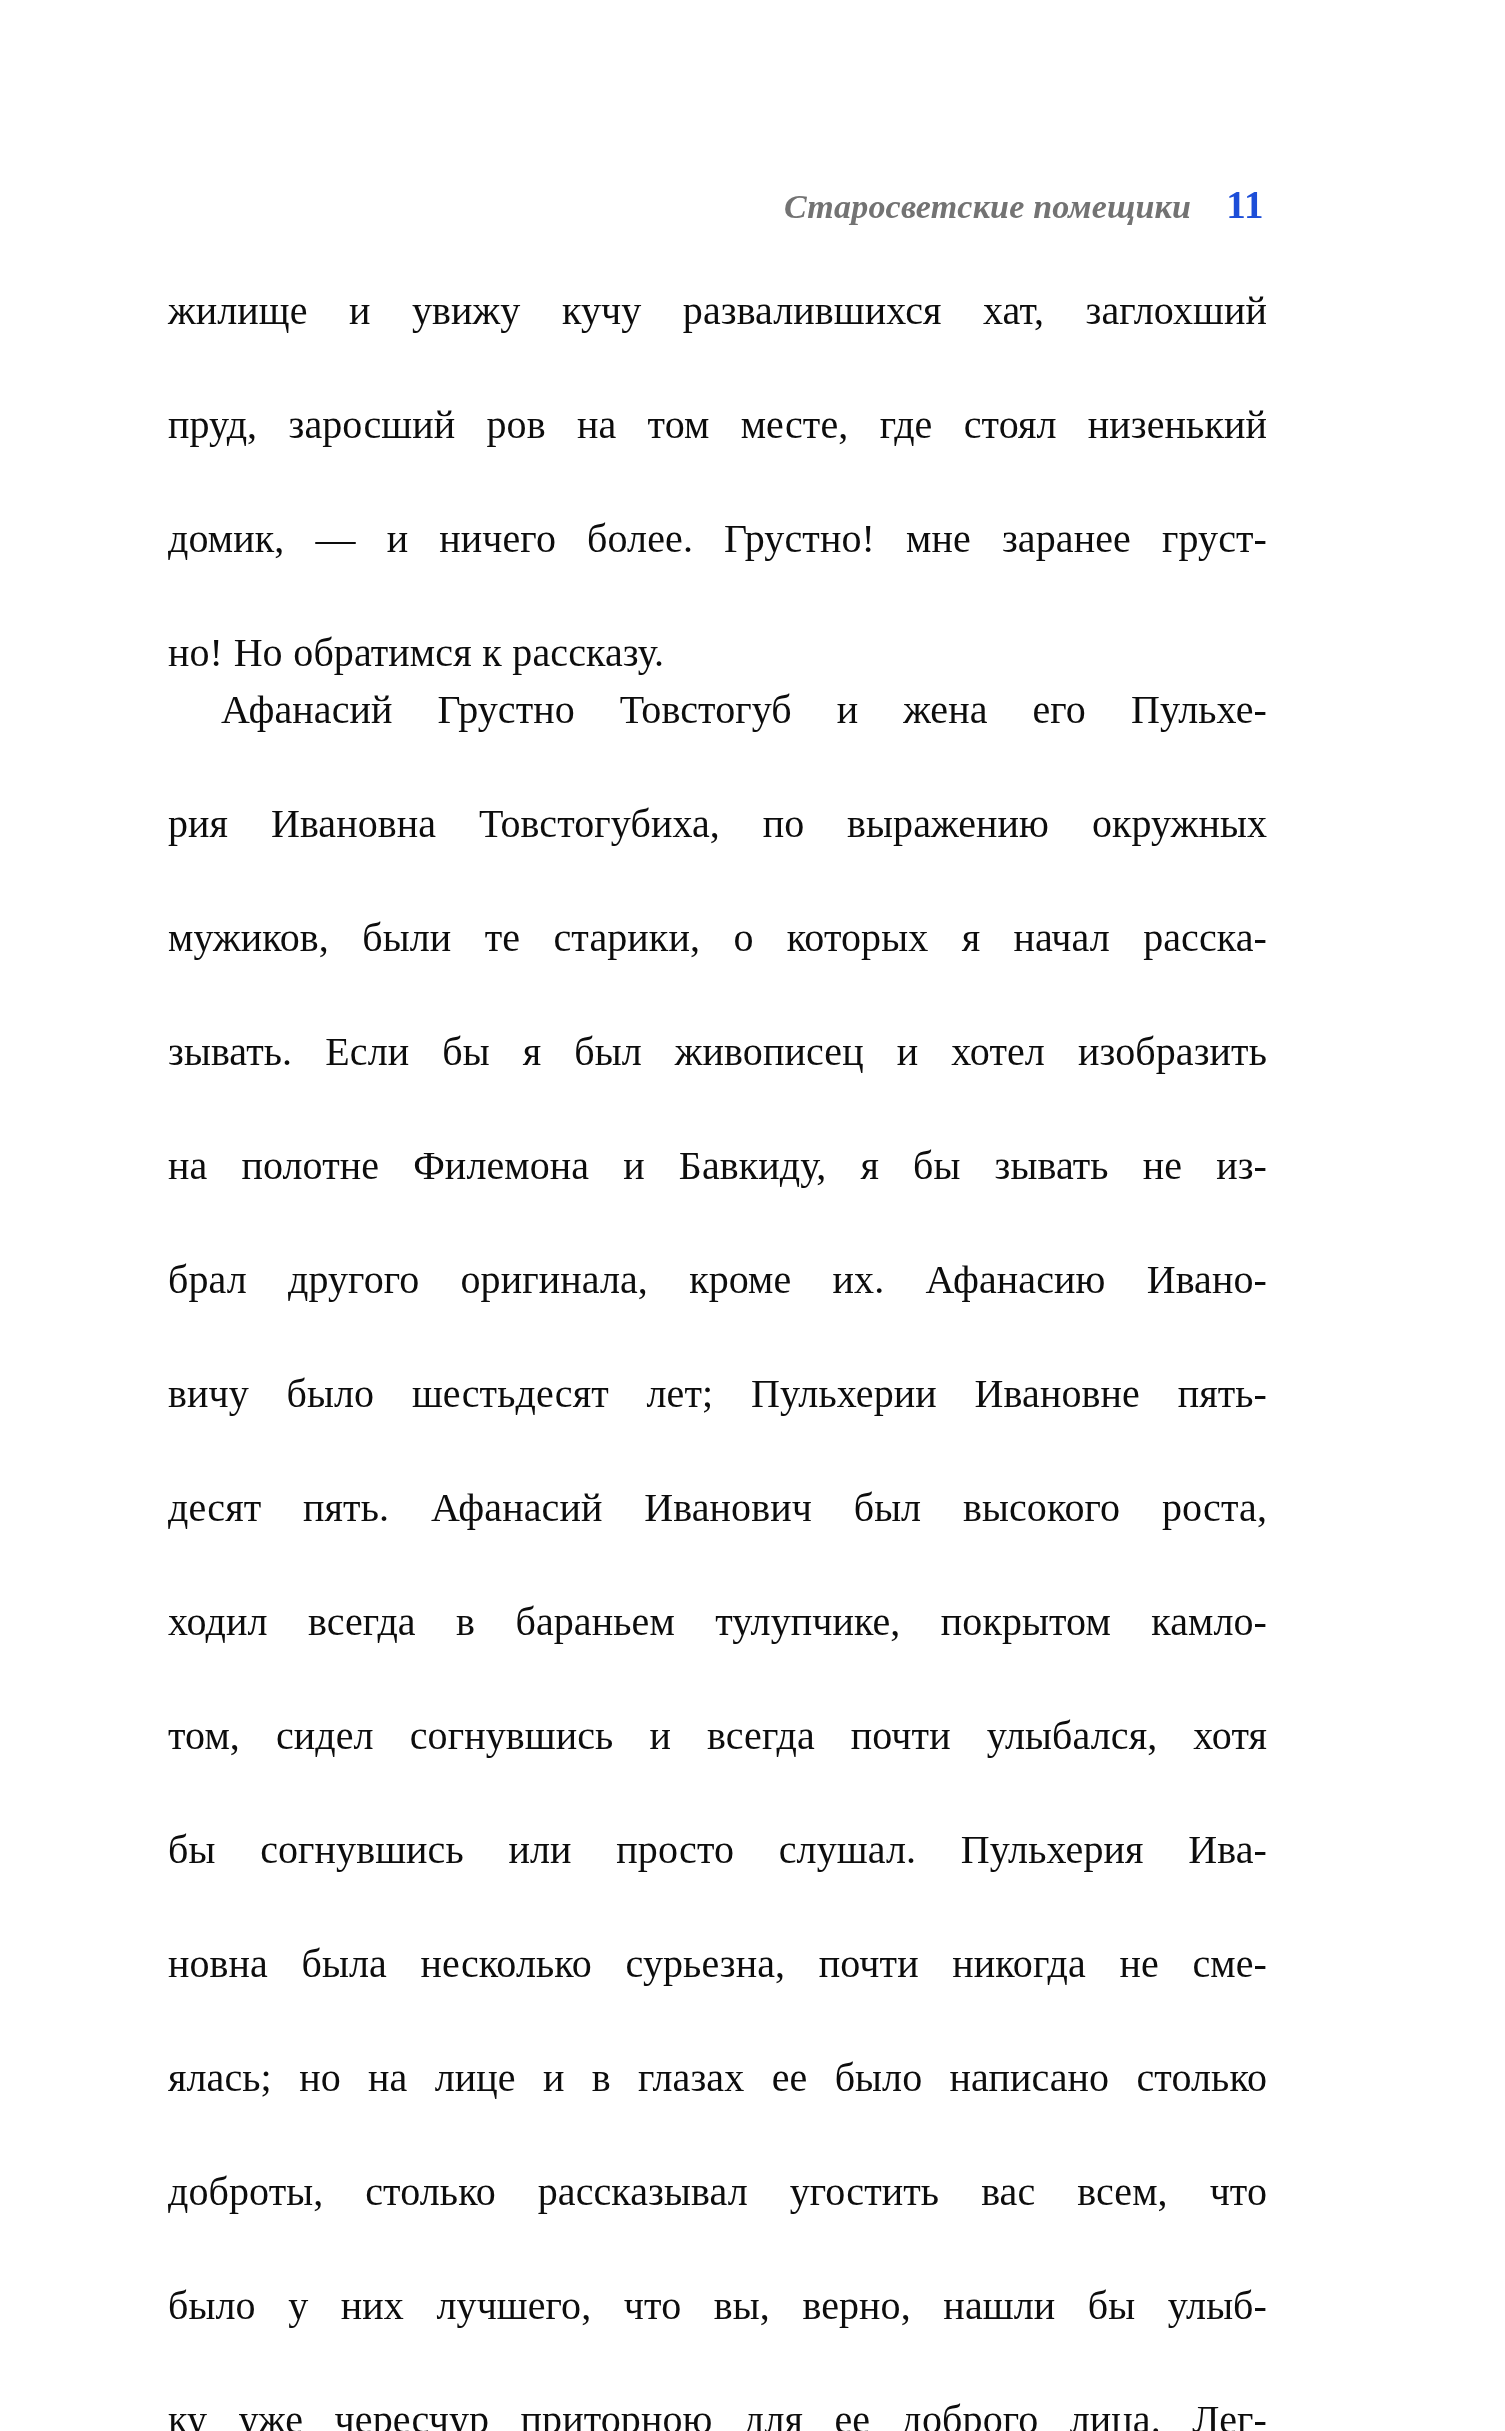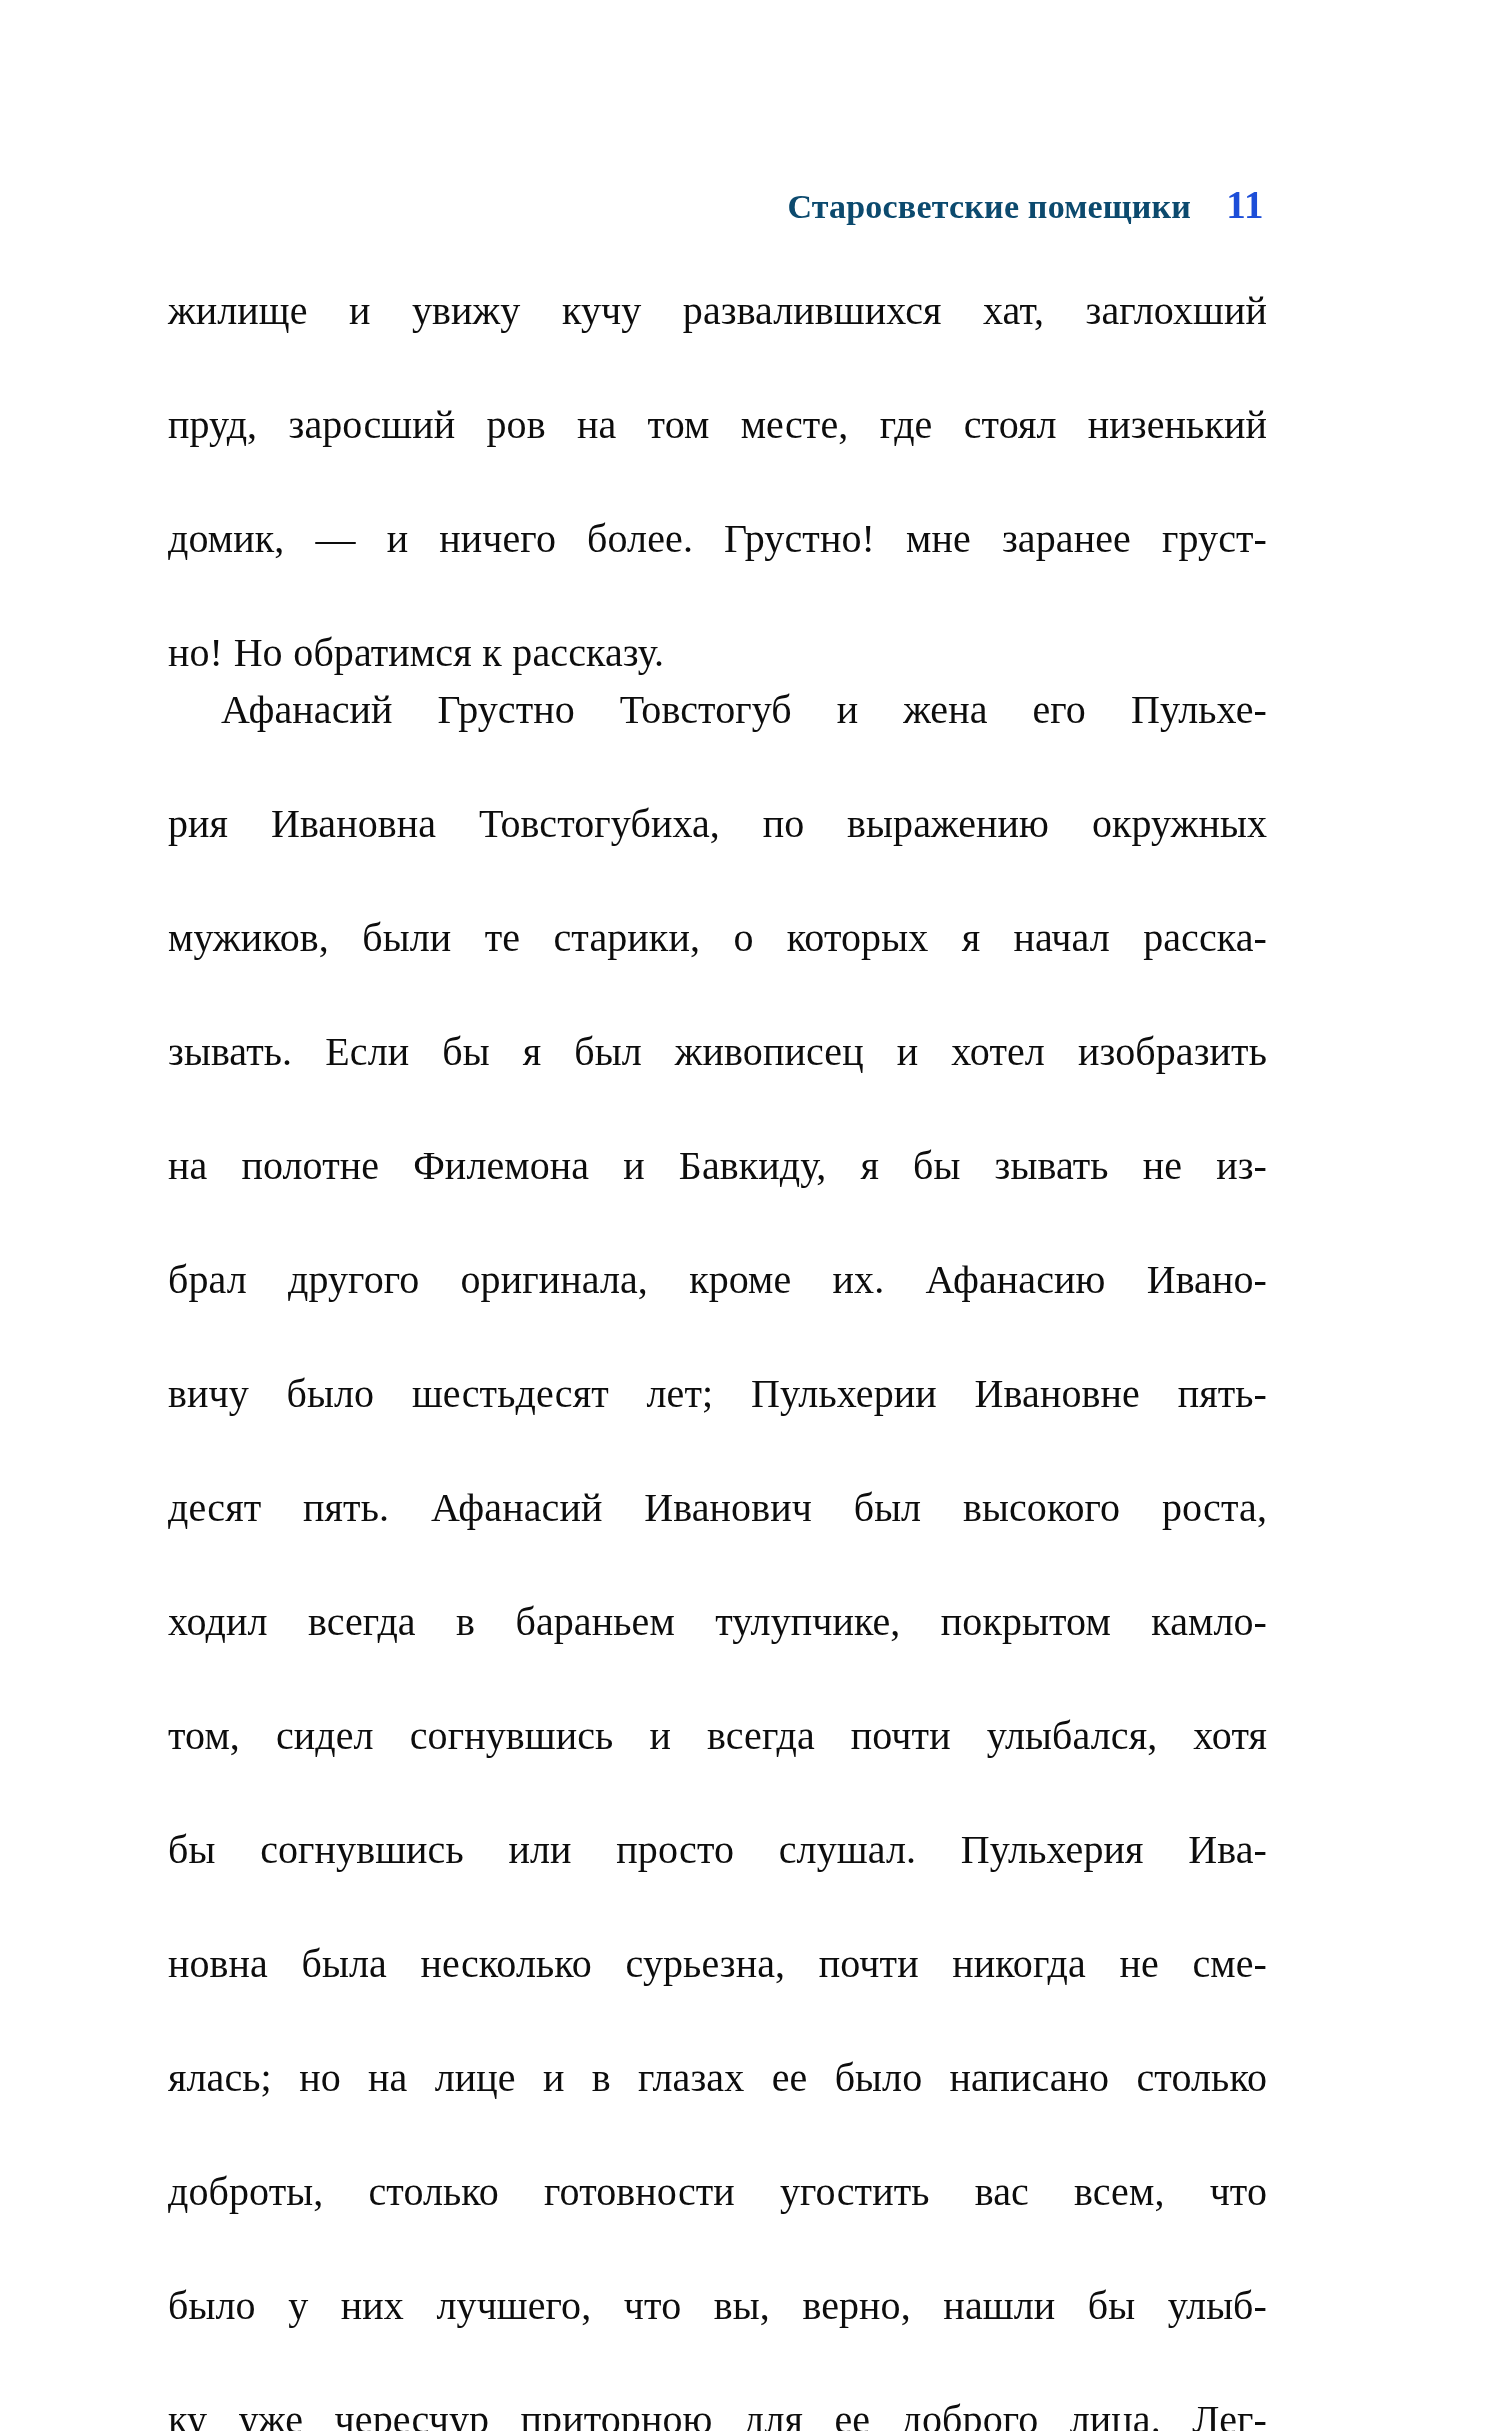--- a/index.html
+++ b/index.html
@@ -22,24 +22,25 @@
     left: 152px;
     top: 182px;
     width: 1112px;
     height: 55px;
     display: flex;
     align-items: baseline;
     justify-content: flex-end;
     white-space: nowrap;
   }
   .running-header .book-title {
+    font-style: italic;
     font-size: 34px;
     font-weight: 700;
     letter-spacing: 0.2px;
-    color: #0c4a6e;
+    color: #737373;
   }
   .running-header .folio {
     font-size: 39px;
     font-weight: 700;
     font-style: normal;
     margin-left: 35px;
     color: #1d4ed8;
     letter-spacing: 0.5px;
   }
   
@@ -117,21 +118,21 @@
         <span class="ln">зывать. Если бы я был живописец и хотел изобразить</span>
         <span class="ln">на полотне Филемона и Бавкиду, я бы зывать не из-</span>
         <span class="ln">брал другого оригинала, кроме их. Афанасию Ивано-</span>
         <span class="ln">вичу было шестьдесят лет; Пульхерии Ивановне пять-</span>
         <span class="ln">десят пять. Афанасий Иванович был высокого роста,</span>
         <span class="ln">ходил всегда в бараньем тулупчике, покрытом камло-</span>
         <span class="ln">том, сидел согнувшись и всегда почти улыбался, хотя</span>
         <span class="ln">бы согнувшись или просто слушал. Пульхерия Ива-</span>
         <span class="ln">новна была несколько сурьезна, почти никогда не сме-</span>
         <span class="ln">ялась; но на лице и в глазах ее было написано столько</span>
-        <span class="ln">доброты, столько готовности угостить вас всем, что</span>
+        <span class="ln">доброты, столько рассказывал угостить вас всем, что</span>
         <span class="ln">было у них лучшего, что вы, верно, нашли бы улыб-</span>
         <span class="ln">ку уже чересчур приторною для ее доброго лица. Лег-</span>
 
       </span>
     </div>
 
   </div>
 </div>
 
 

